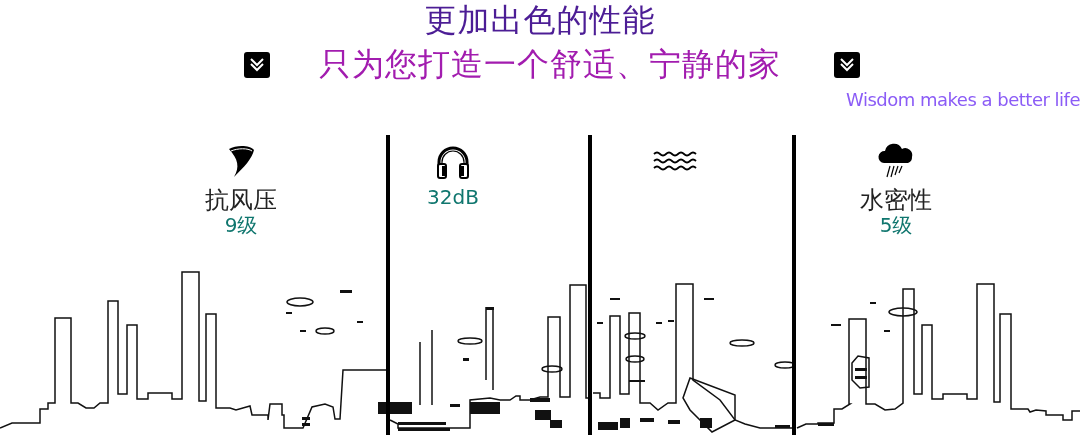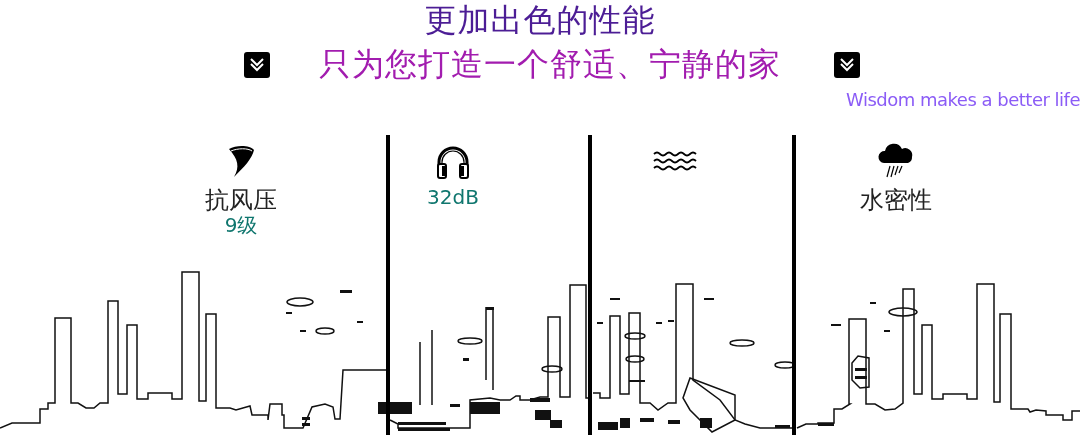--- a/index.html
+++ b/index.html
@@ -154,13 +154,14 @@
         <path d="M8,20 A6,6 0 0 1 9,8 A9,9 0 0 1 26,6 A7,7 0 0 1 36,14 A6,6 0 0 1 32,20 Z" fill="#000"></path>
         <g stroke="#000" stroke-width="1.2">
           <line x1="14" y1="23" x2="11" y2="34"></line>
           <line x1="18" y1="23" x2="15" y2="34"></line>
           <line x1="22" y1="23" x2="19" y2="32"></line>
           <line x1="26" y1="23" x2="23" y2="30"></line>
         </g>
       </svg>
   </div>
   <div class="label">水密性</div>
+  <div class="value">5级</div>
 </div>
 
 </body></html>

